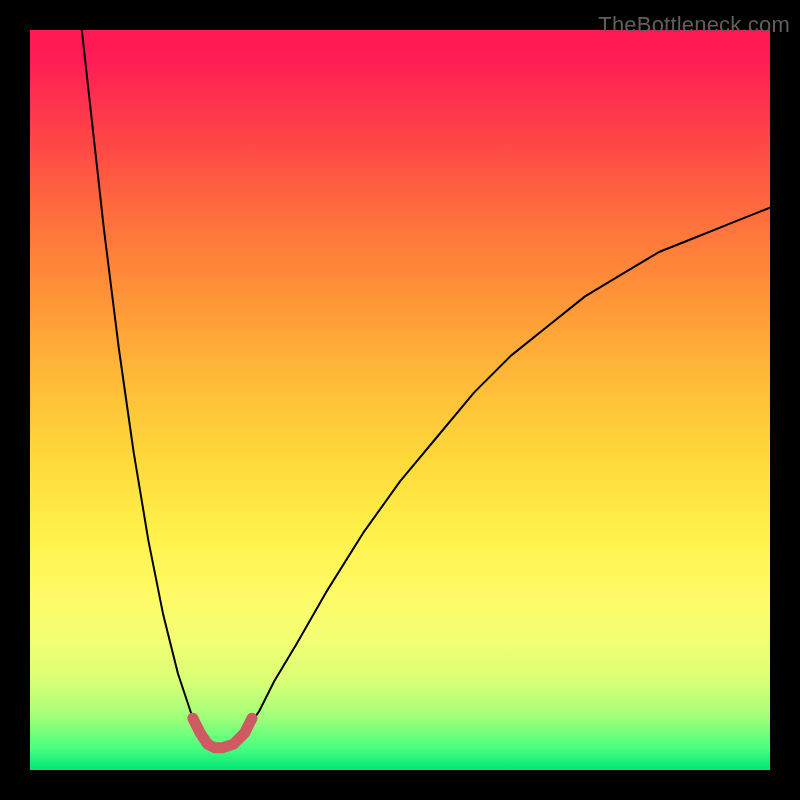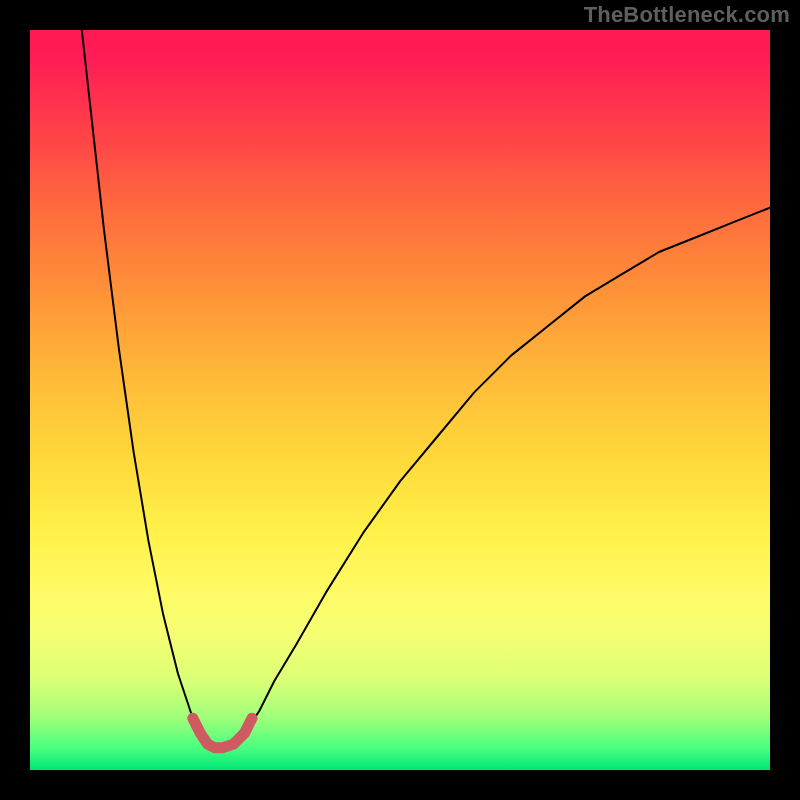--- a/index.html
+++ b/index.html
@@ -11,25 +11,25 @@
     font-family: Arial, Helvetica, sans-serif;
   }
   .frame {
     width: 800px;
     height: 800px;
     background: #000000;
     position: relative;
   }
   .watermark {
     position: absolute;
-    top: 2px;
+    top: 12px;
     right: 10px;
     color: #5f5f5f;
     font-size: 22px;
-    font-weight: 700;
+    font-weight: 400;
     letter-spacing: 0.2px;
     z-index: 10;
     user-select: none;
   }
   .plot-area {
     position: absolute;
     left: 30px;
     top: 30px;
     width: 740px;
     height: 740px;

